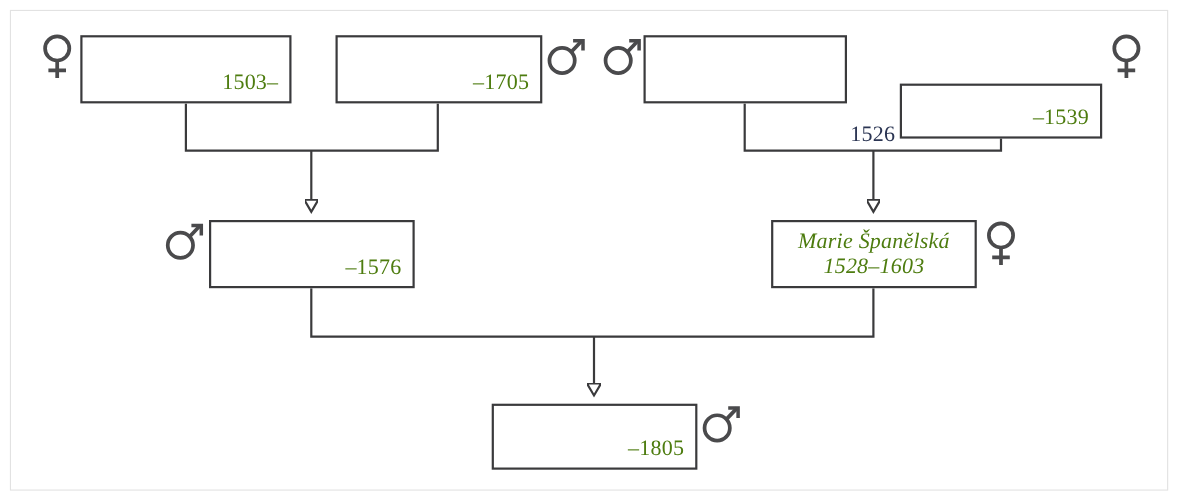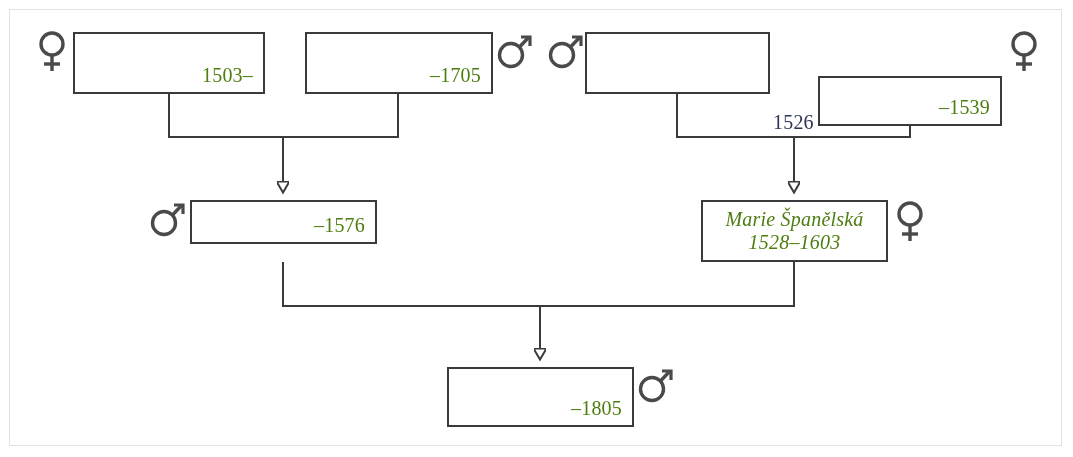--- a/index.html
+++ b/index.html
@@ -153,21 +153,21 @@
 
   <span class="union-label" style="left:773px; top:112px;">1526</span>
 
   <span class="gender-icon" style="left:147px; top:196px;">
     <svg viewBox="0 0 40 46" xmlns="http://www.w3.org/2000/svg">
       <circle cx="17" cy="27" r="11.5" fill="none" stroke="#4a4a4c" stroke-width="3.4"></circle>
       <line x1="25.5" y1="19" x2="35" y2="9" stroke="#4a4a4c" stroke-width="3.4"></line>
       <path d="M 27 9 L 36 9 L 36 18" fill="none" stroke="#4a4a4c" stroke-width="3.2" stroke-linejoin="miter"></path>
     </svg>
   </span>
-  <div class="person-box" style="left:190px; top:200px; width:187px; height:44px;">
+  <div class="person-box" style="left:190px; top:200px; width:187px; height:62px;">
     <span class="person-line">–1576</span>
   </div>
 
   <div class="person-box centered" style="left:701px; top:200px; width:187px; height:62px;">
     <span class="person-line">Marie Španělská</span>
     <span class="person-line">1528–1603</span>
   </div>
   <span class="gender-icon" style="left:890px; top:198px;">
     <svg viewBox="0 0 40 46" xmlns="http://www.w3.org/2000/svg">
       <circle cx="20" cy="16" r="11" fill="none" stroke="#4a4a4c" stroke-width="3.4"></circle>

